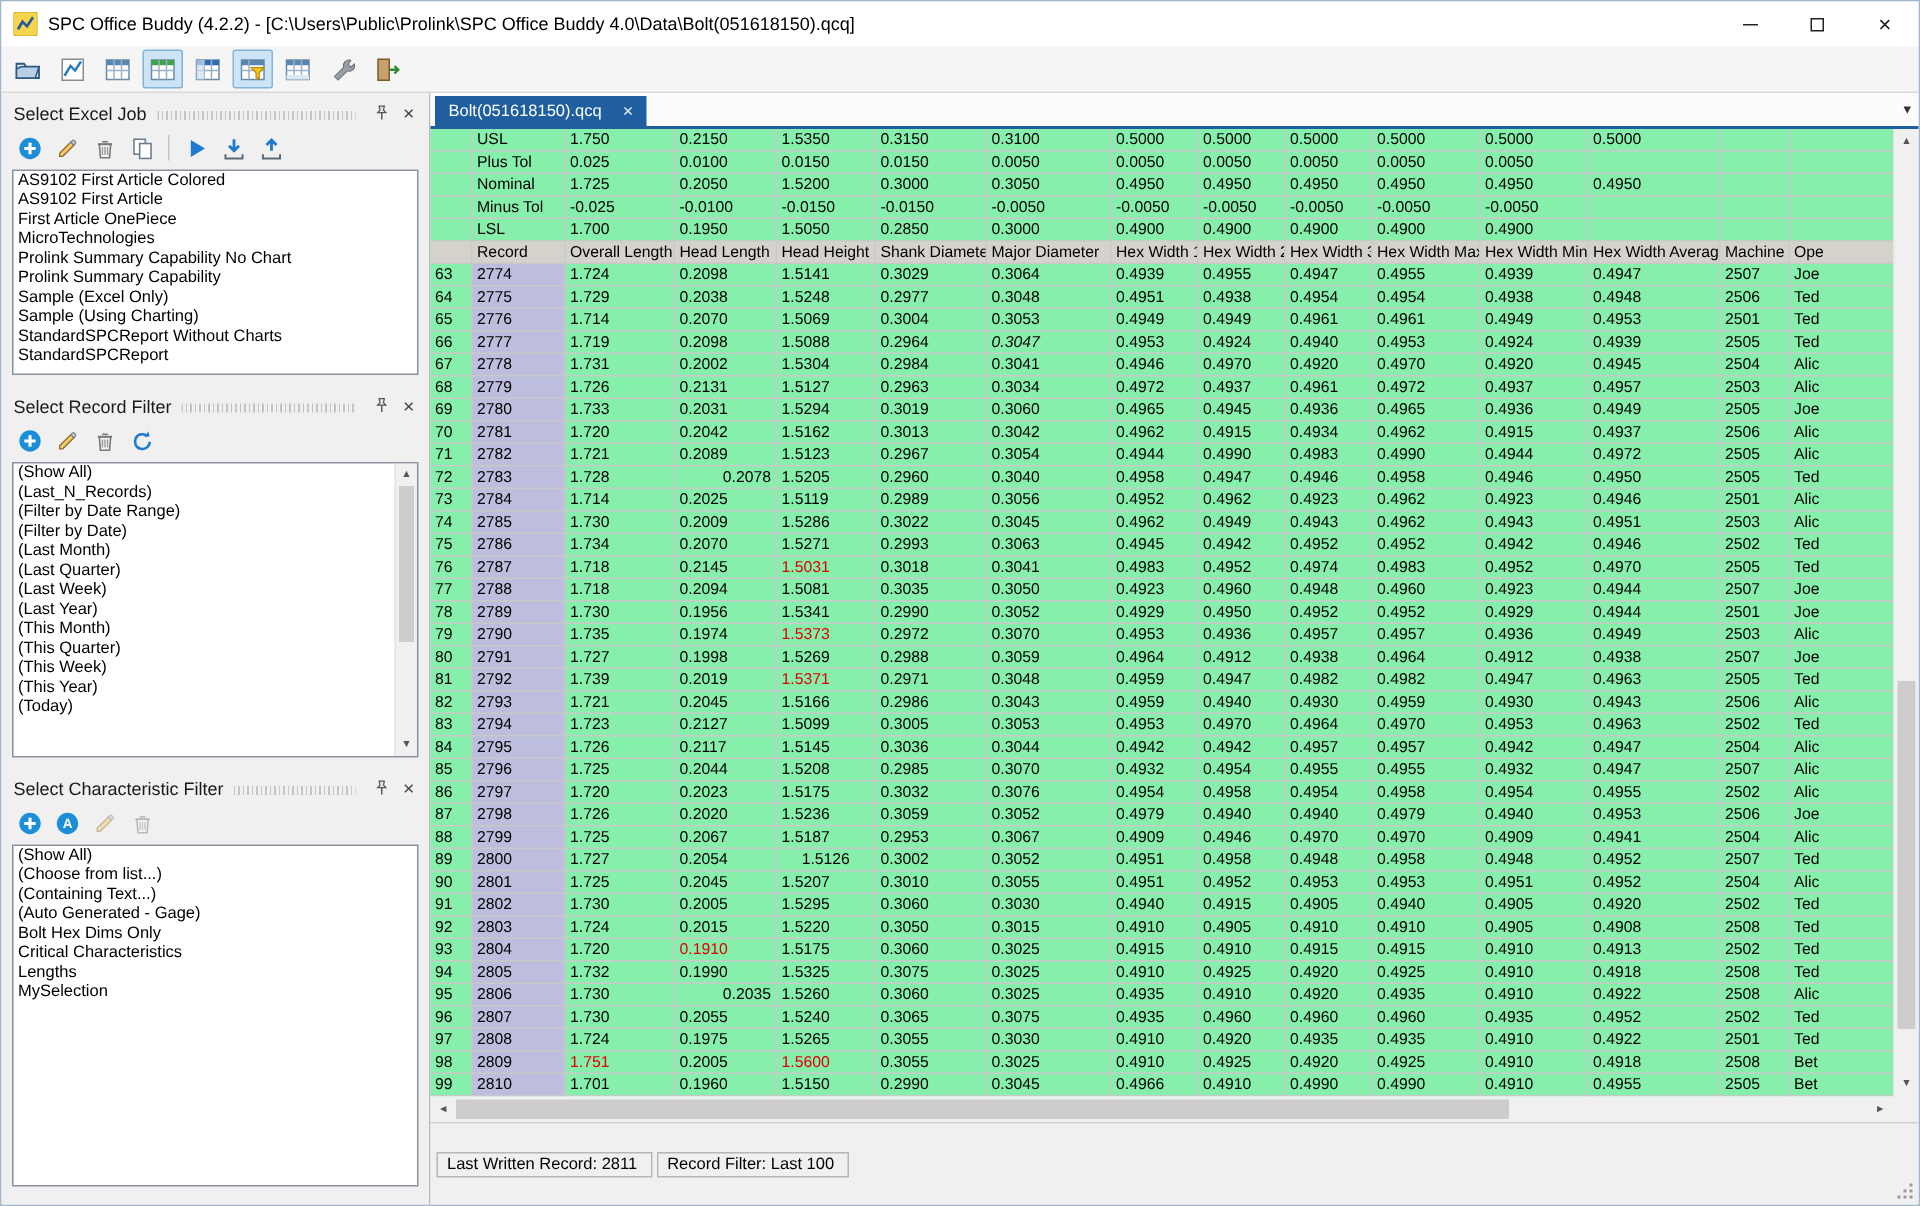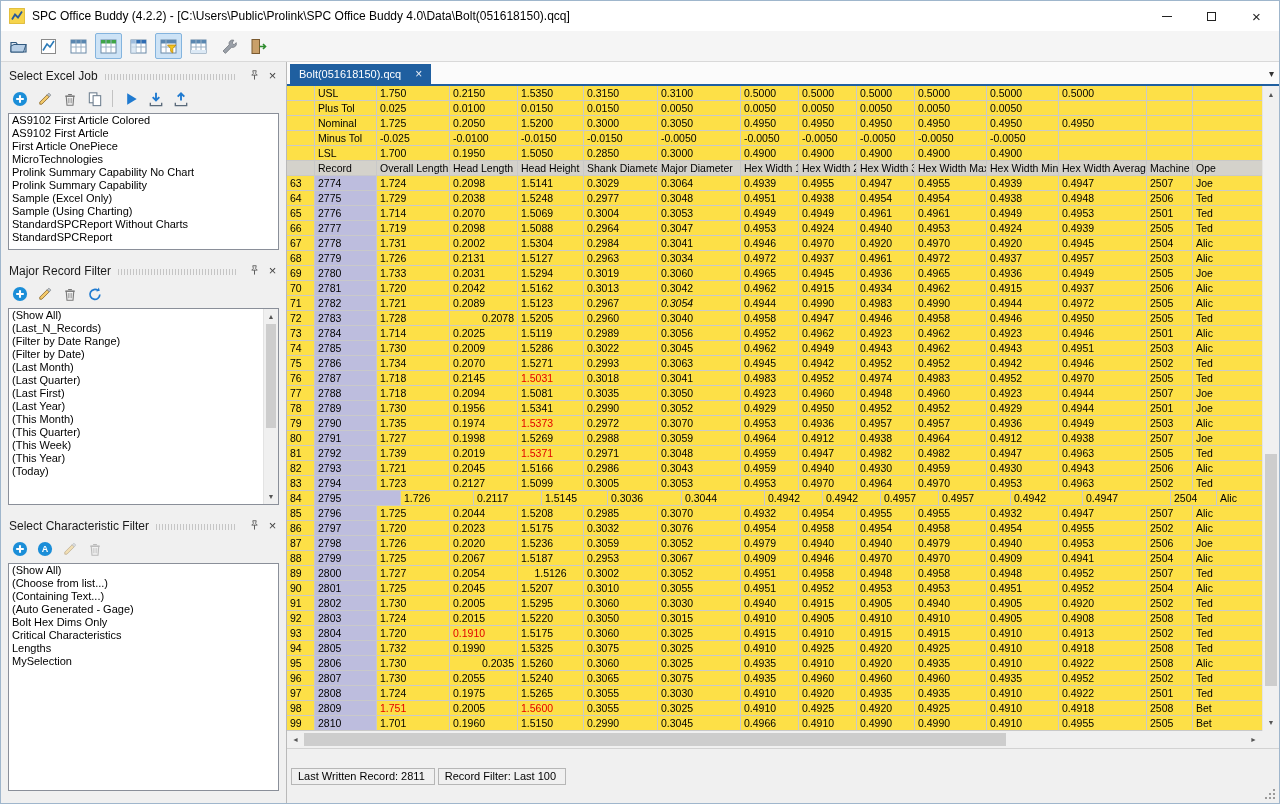--- a/index.html
+++ b/index.html
@@ -46,21 +46,21 @@
 
   
   .main{flex:1;display:flex;flex-direction:column;min-width:0}
   .tabbar{height:24px;background:#fbfbfb;display:flex;align-items:flex-end;border-bottom:2px solid #1f5fa0;flex:0 0 auto}
   .tab{background:#1f5fa0;color:#fff;font-size:11px;height:20px;display:flex;align-items:center;padding:0 9px;margin-left:3px;gap:14px;white-space:nowrap}
   .tab-close{font-size:12px;color:#e9eff6}
   .tab-menu{margin-left:auto;margin-right:5px;color:#333;font-size:10px;align-self:center}
 
   
   .grid-wrap{display:flex;height:645px;flex:0 0 auto}
-  .grid{width:975px;overflow:hidden;background:#fde047;flex:0 0 auto}
+  .grid{width:975px;overflow:hidden;background:#86efac;flex:0 0 auto}
   .grid-row{display:flex;height:15px}
   .cell{height:15px;line-height:14px;font-size:10.5px;padding:0 3px;border-right:1px solid #c9c9c9;border-bottom:1px solid #c9c9c9;white-space:nowrap;overflow:hidden;color:#000;flex:0 0 auto}
   .grid-row.header .cell{background:#d4d2cb}
   .cell.rec{background:#bdbdde}
   .cell.red{color:#e00000}
 
   
   .vscroll{width:17px;background:#f0f0f0;position:relative;flex:0 0 auto;border-left:1px solid #e4e4e4}
   .sb-arrow{height:17px;display:flex;align-items:center;justify-content:center;font-size:7px;color:#555}
   .sb-bottom{position:absolute;bottom:0;left:0;right:0}
@@ -238,21 +238,21 @@
           <div class="list-item">MicroTechnologies</div>
           <div class="list-item">Prolink Summary Capability No Chart</div>
           <div class="list-item">Prolink Summary Capability</div>
           <div class="list-item">Sample (Excel Only)</div>
           <div class="list-item">Sample (Using Charting)</div>
           <div class="list-item">StandardSPCReport Without Charts</div>
           <div class="list-item">StandardSPCReport</div>
         </div>
 
       <div class="panel-header">
-        <span class="panel-title">Major Record Filter</span>
+        <span class="panel-title">Select Record Filter</span>
         <div class="grip"></div>
         <div class="ph-icon">
           <svg width="13" height="13" viewBox="0 0 19 19">
               <path d="M7 2.5 h5 l-.8 4 2.3 2.5 H5.5 l2.3-2.5z" fill="#e8e8e8" stroke="#555" stroke-width="1.2"></path>
               <path d="M9.5 9 v6.5" stroke="#555" stroke-width="1.4"></path>
             </svg>
         </div>
         <div class="ph-icon">×</div>
       </div>
       <div class="panel-tools">
@@ -288,21 +288,21 @@
           <div class="sb-arrow">▲</div>
           <div class="sb-thumb"></div>
           <div class="sb-arrow sb-bottom">▼</div>
         </div>
       <div class="list-item">(Show All)</div>
           <div class="list-item">(Last_N_Records)</div>
           <div class="list-item">(Filter by Date Range)</div>
           <div class="list-item">(Filter by Date)</div>
           <div class="list-item">(Last Month)</div>
           <div class="list-item">(Last Quarter)</div>
-          <div class="list-item">(Last First)</div>
+          <div class="list-item">(Last Week)</div>
           <div class="list-item">(Last Year)</div>
           <div class="list-item">(This Month)</div>
           <div class="list-item">(This Quarter)</div>
           <div class="list-item">(This Week)</div>
           <div class="list-item">(This Year)</div>
           <div class="list-item">(Today)</div>
         </div>
 
       <div class="panel-header">
         <span class="panel-title">Select Characteristic Filter</span>
@@ -521,21 +521,21 @@
               <div class="cell" style="width: 46px;">2501</div>
               <div class="cell" style="width: 70px;">Ted</div>
             </div>
             <div class="grid-row">
               <div class="cell idx" style="width: 28px;">66</div>
               <div class="cell rec" style="width: 62px;">2777</div>
               <div class="cell" style="width: 73px;">1.719</div>
               <div class="cell" style="width: 68px;">0.2098</div>
               <div class="cell" style="width: 66px;">1.5088</div>
               <div class="cell" style="width: 74px;">0.2964</div>
-              <div class="cell" style="width: 83px;">0.3047</div>
+              <div class="cell" style="width: 83px; font-style: italic;">0.3047</div>
               <div class="cell" style="width: 58px;">0.4953</div>
               <div class="cell" style="width: 58px;">0.4924</div>
               <div class="cell" style="width: 58px;">0.4940</div>
               <div class="cell" style="width: 72px;">0.4953</div>
               <div class="cell" style="width: 72px;">0.4924</div>
               <div class="cell" style="width: 88px;">0.4939</div>
               <div class="cell" style="width: 46px;">2505</div>
               <div class="cell" style="width: 70px;">Ted</div>
             </div>
             <div class="grid-row">
@@ -606,21 +606,21 @@
               <div class="cell" style="width: 46px;">2506</div>
               <div class="cell" style="width: 70px;">Alic</div>
             </div>
             <div class="grid-row">
               <div class="cell idx" style="width: 28px;">71</div>
               <div class="cell rec" style="width: 62px;">2782</div>
               <div class="cell" style="width: 73px;">1.721</div>
               <div class="cell" style="width: 68px;">0.2089</div>
               <div class="cell" style="width: 66px;">1.5123</div>
               <div class="cell" style="width: 74px;">0.2967</div>
-              <div class="cell" style="width: 83px; font-style: italic;">0.3054</div>
+              <div class="cell" style="width: 83px;">0.3054</div>
               <div class="cell" style="width: 58px;">0.4944</div>
               <div class="cell" style="width: 58px;">0.4990</div>
               <div class="cell" style="width: 58px;">0.4983</div>
               <div class="cell" style="width: 72px;">0.4990</div>
               <div class="cell" style="width: 72px;">0.4944</div>
               <div class="cell" style="width: 88px;">0.4972</div>
               <div class="cell" style="width: 46px;">2505</div>
               <div class="cell" style="width: 70px;">Alic</div>
             </div>
             <div class="grid-row">
@@ -822,21 +822,21 @@
               <div class="cell" style="width: 58px;">0.4970</div>
               <div class="cell" style="width: 58px;">0.4964</div>
               <div class="cell" style="width: 72px;">0.4970</div>
               <div class="cell" style="width: 72px;">0.4953</div>
               <div class="cell" style="width: 88px;">0.4963</div>
               <div class="cell" style="width: 46px;">2502</div>
               <div class="cell" style="width: 70px;">Ted</div>
             </div>
             <div class="grid-row">
               <div class="cell idx" style="width: 28px;">84</div>
-              <div class="cell rec" style="width: 86px;">2795</div>
+              <div class="cell rec" style="width: 62px;">2795</div>
               <div class="cell" style="width: 73px;">1.726</div>
               <div class="cell" style="width: 68px;">0.2117</div>
               <div class="cell" style="width: 66px;">1.5145</div>
               <div class="cell" style="width: 74px;">0.3036</div>
               <div class="cell" style="width: 83px;">0.3044</div>
               <div class="cell" style="width: 58px;">0.4942</div>
               <div class="cell" style="width: 58px;">0.4942</div>
               <div class="cell" style="width: 58px;">0.4957</div>
               <div class="cell" style="width: 72px;">0.4957</div>
               <div class="cell" style="width: 72px;">0.4942</div>

